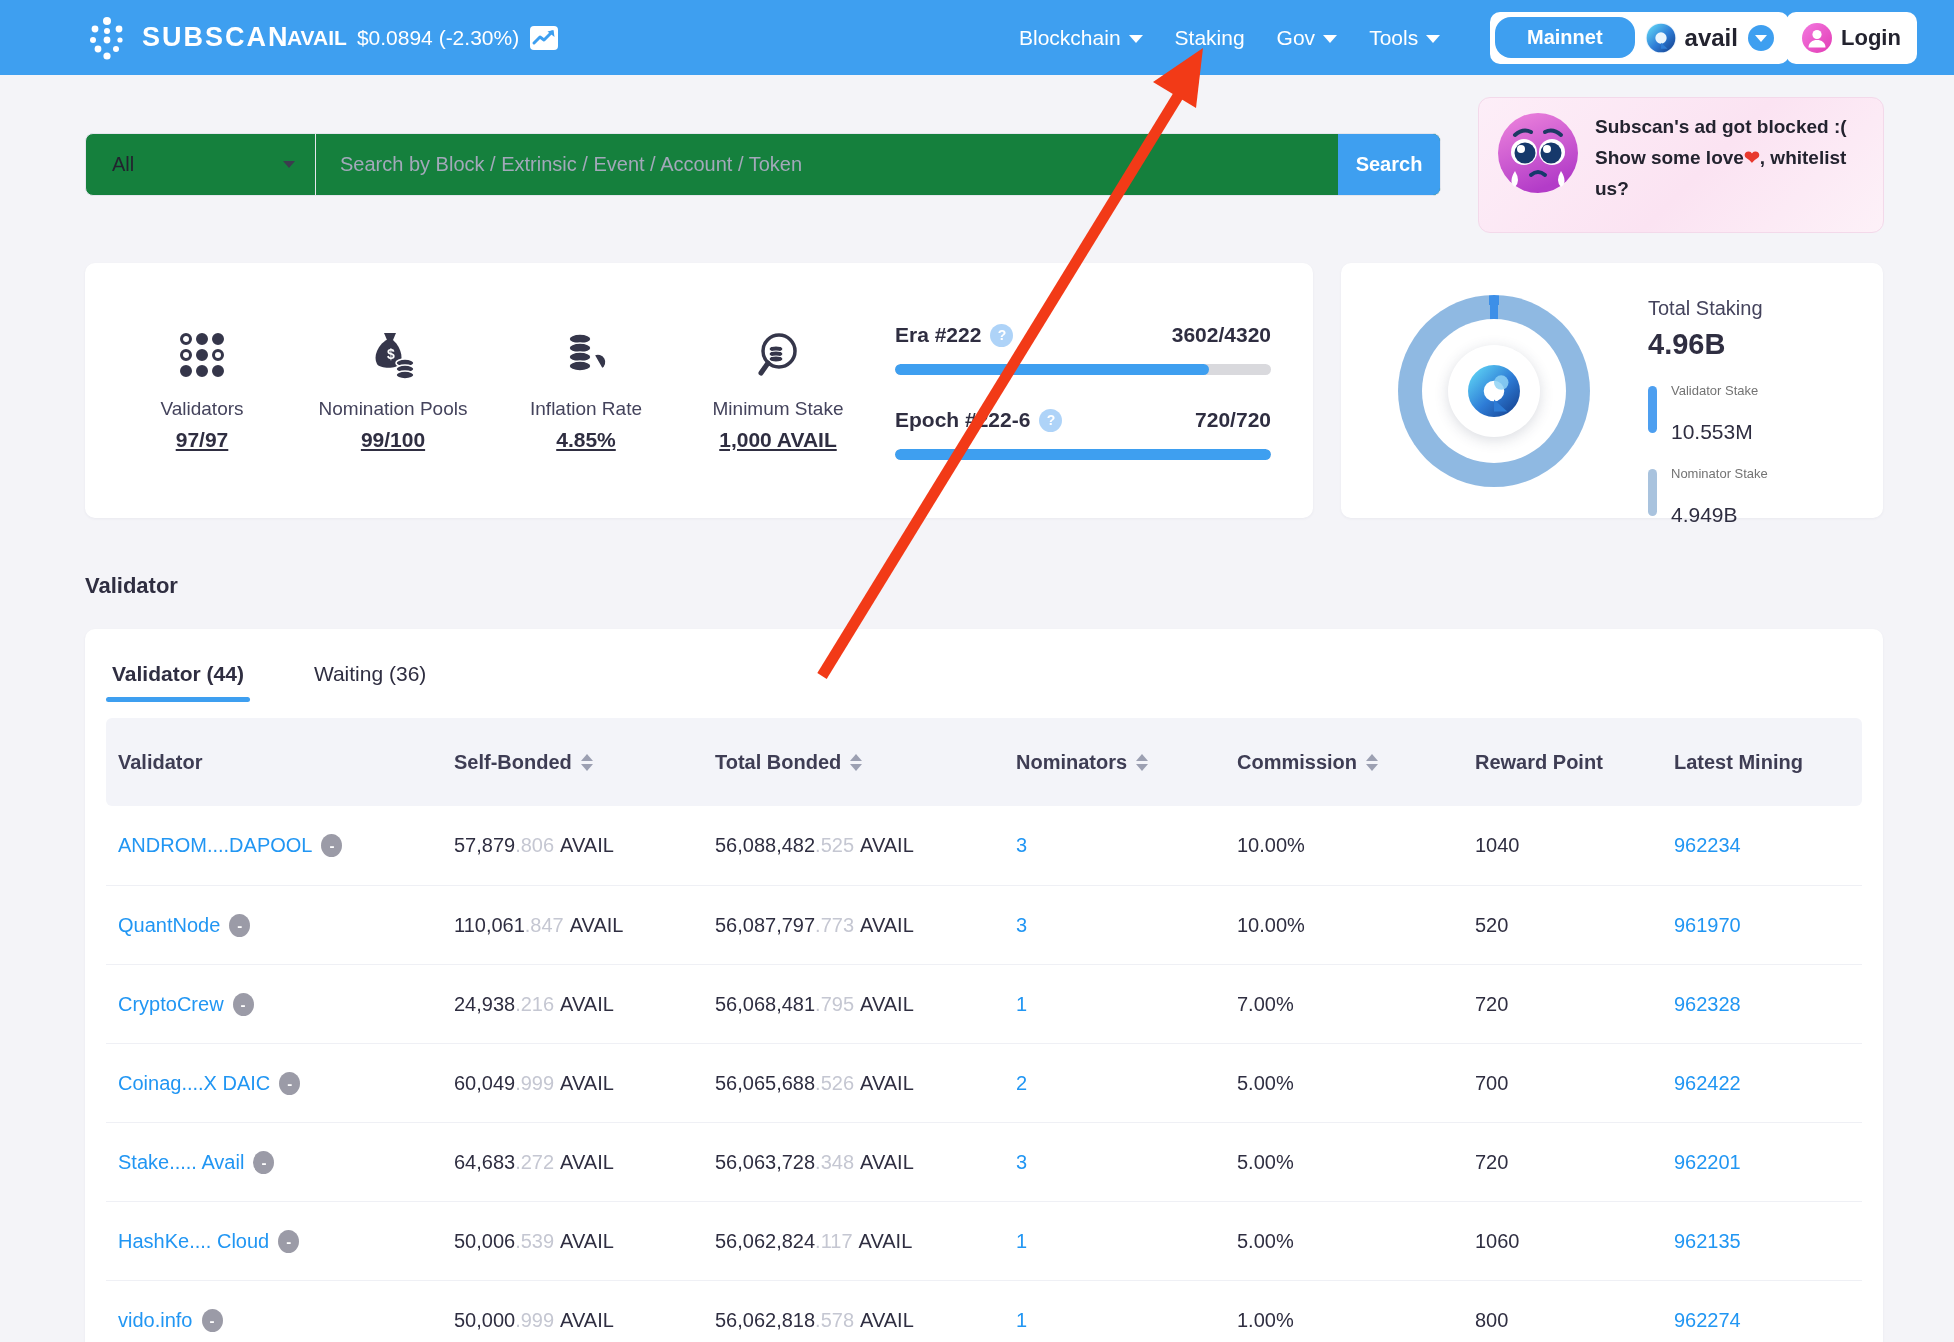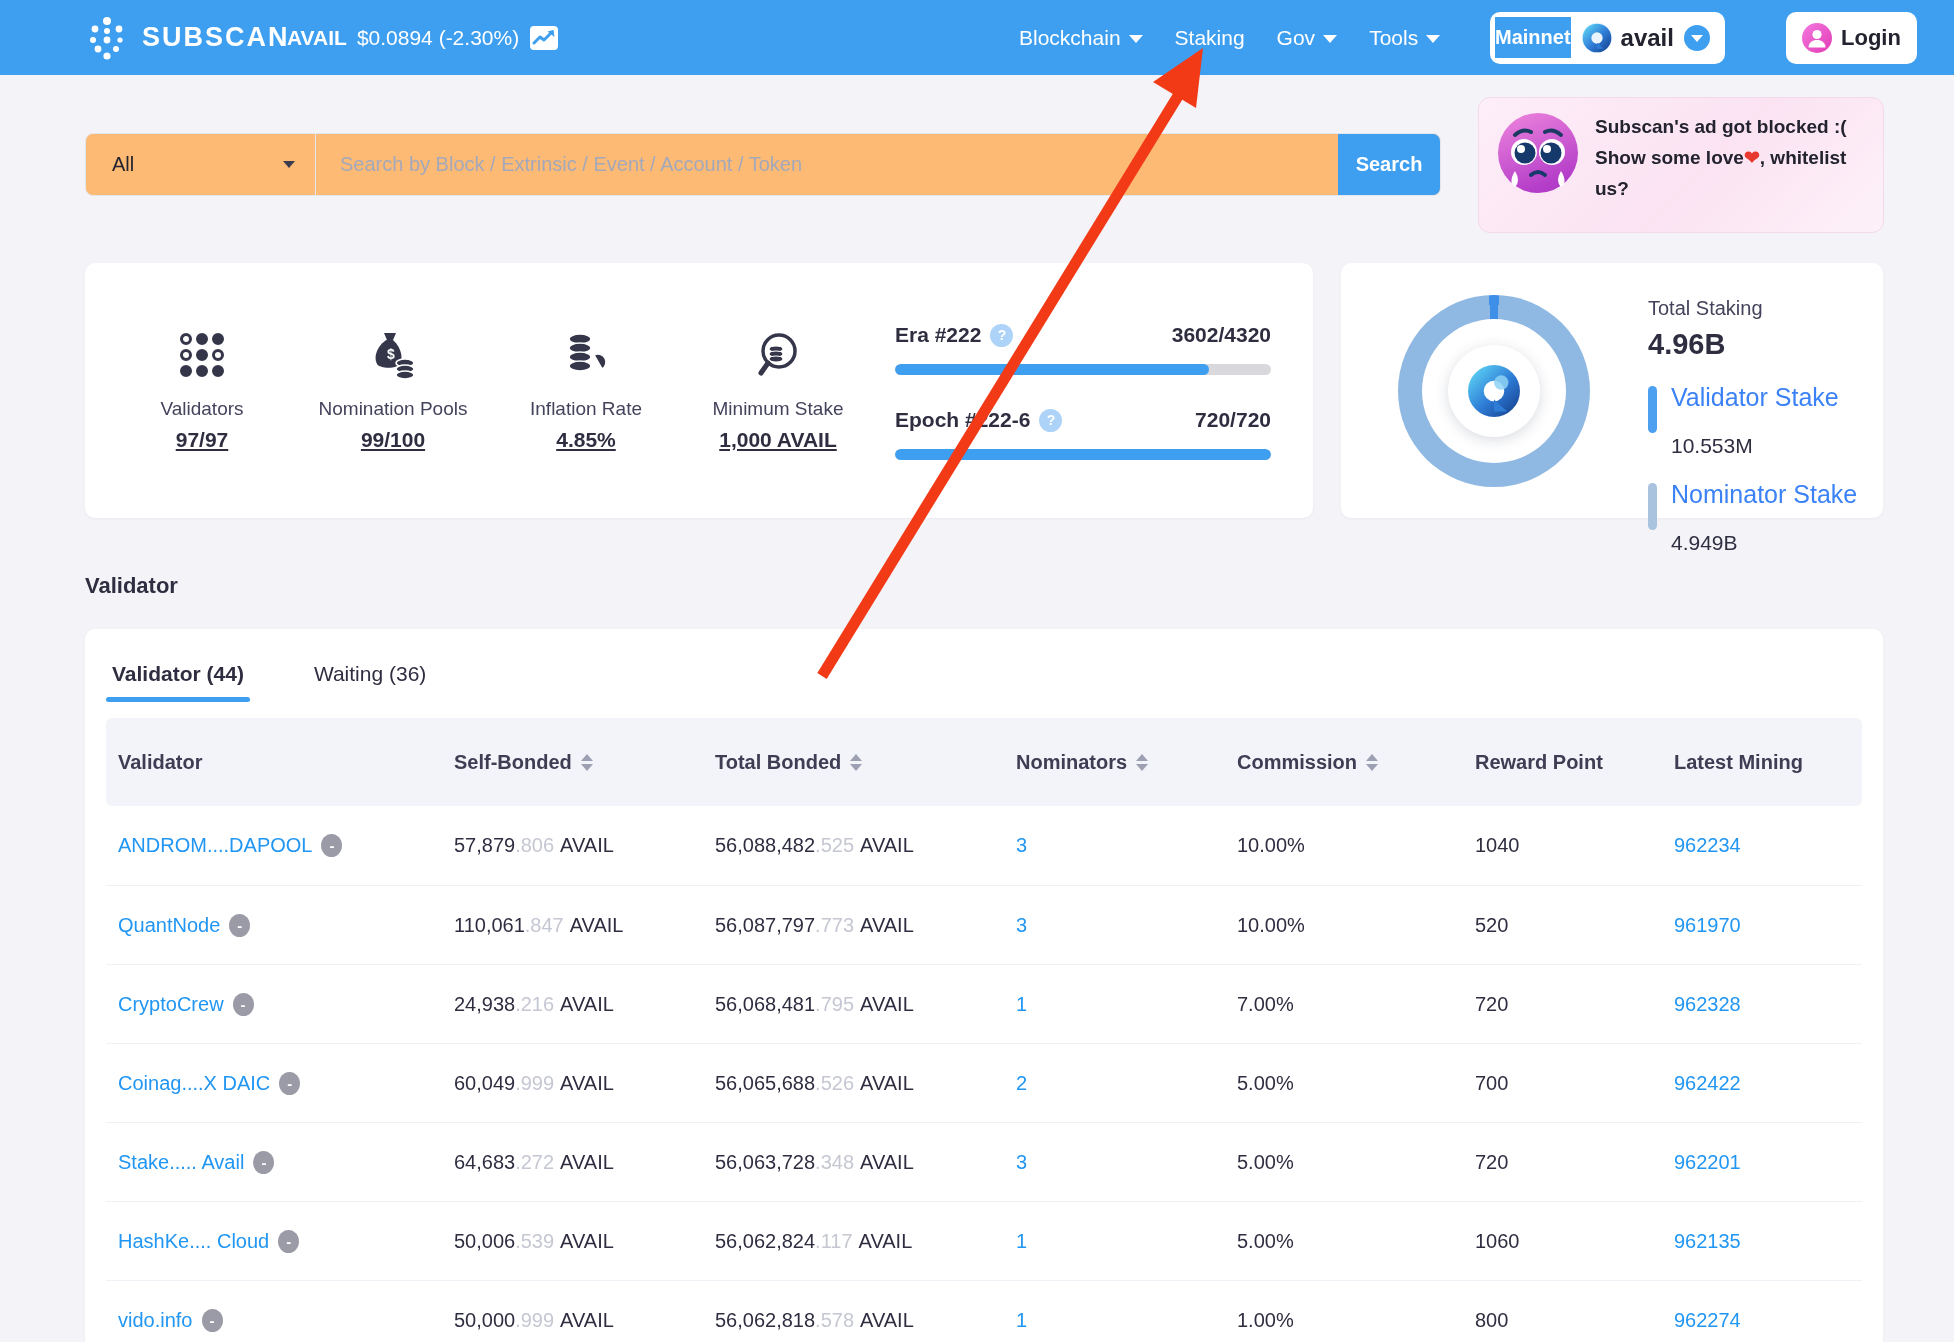--- a/index.html
+++ b/index.html
@@ -18,33 +18,33 @@
   .price-group { position:absolute; left:287px; display:flex; align-items:center; gap:10px; }
   .price-token { font-size:21px; font-weight:bold; }
   .price-value { font-size:21px; font-weight:normal; }
   .nav-menu { position:absolute; left:1019px; display:flex; align-items:center; gap:32px; }
   .nav-item { font-size:21px; color:#fff; display:flex; align-items:center; gap:8px; cursor:pointer; }
   .caret-down { width:0; height:0; border-left:7px solid transparent; border-right:7px solid transparent; border-top:8px solid #fff; margin-top:3px; }
   .net-switcher {
     position:absolute; left:1490px; height:52px; background:#fff; border-radius:10px;
     display:flex; align-items:center; padding:5px; gap:10px;
   }
-  .net-btn { background:#3e9ff0; color:#fff; font-size:20px; font-weight:bold; border:none; border-radius:0; padding:9px 0; cursor:pointer; }
+  .net-btn { background:#3e9ff0; color:#fff; font-size:20px; font-weight:bold; border:none; border-radius:16px; padding:9px 32px; cursor:pointer; }
   .net-name { color:#23232f; font-size:24px; font-weight:bold; display:flex; align-items:center; gap:8px; padding-right:4px; }
   .chev-circle { width:26px; height:26px; border-radius:50%; background:#3e9ff0; display:flex; align-items:center; justify-content:center; margin-left:2px; margin-right:6px;}
   .chev-circle::after { content:""; width:0; height:0; border-left:6px solid transparent; border-right:6px solid transparent; border-top:7px solid #fff; margin-top:2px; }
   .login-btn {
     position:absolute; left:1786px; height:52px; background:#fff; border:none; border-radius:10px;
     display:flex; align-items:center; gap:9px; padding:0 16px; cursor:pointer;
     color:#23232f; font-size:22px; font-weight:bold; font-family:"Liberation Sans",sans-serif;
   }
   
   .search-bar {
     position:absolute; left:85px; top:133px; width:1356px; height:63px;
-    background:#fdba74; border:1px solid #e4e6ee; border-radius:8px; display:flex; align-items:stretch;
+    background:#15803d; border:1px solid #e4e6ee; border-radius:8px; display:flex; align-items:stretch;
   }
   .search-filter {
     width:230px; border-right:1px solid #e4e6ee; display:flex; align-items:center;
     justify-content:space-between; padding:0 20px 0 26px; cursor:pointer;
   }
   .search-filter-label { font-size:20px; color:#23232f; }
   .search-filter .caret { width:0;height:0;border-left:6px solid transparent;border-right:6px solid transparent;border-top:7px solid #3c3c4e; }
   .search-input { flex:1; border:none; outline:none; font-size:20px; padding:0 24px; color:#23232f; font-family:"Liberation Sans",sans-serif; background:transparent; }
   .search-input::placeholder { color:#a3a8ba; }
   .search-btn {
@@ -81,21 +81,21 @@
   .donut { position:absolute; left:57px; top:32px; width:192px; height:192px; border-radius:50%;
     background:conic-gradient(#3d8fe8 0deg 3deg, #8fb9e2 3deg 357deg, #3d8fe8 357deg 360deg); }
   .donut-hole { position:absolute; left:24px; top:24px; width:144px; height:144px; border-radius:50%; background:#fff; }
   .donut-logo { position:absolute; left:50px; top:50px; width:92px; height:92px; border-radius:50%; background:#fff;
     box-shadow:0 3px 14px rgba(50,60,90,0.18); display:flex; align-items:center; justify-content:center; }
   .staking-info { position:absolute; left:307px; top:34px; }
   .staking-title { font-size:20px; color:#44435c; }
   .staking-total { font-size:29px; font-weight:bold; color:#2f2e41; margin-top:8px; }
   .legend-item { display:flex; gap:14px; margin-top:22px; }
   .legend-bar { width:9px; height:47px; border-radius:5px; margin-top:3px; }
-  .legend-label { font-size:25px; color:#3b82f6; cursor:pointer; }
+  .legend-label { font-size:13px; color:#737373; cursor:pointer; }
   .legend-value { font-size:21px; color:#2f2e41; margin-top:22px; }
   
   .section-title { position:absolute; left:85px; top:573px; font-size:22px; font-weight:bold; color:#2f2e41; }
   .table-card { left:85px; top:629px; width:1798px; height:760px; border-radius:10px 10px 0 0; }
   .tabs { position:absolute; left:21px; top:0; height:89px; display:flex; gap:58px; }
   .tab { position:relative; display:flex; align-items:center; font-size:21px; color:#2f2e41; padding:0 6px; cursor:pointer; }
   .tab.tab-active { font-weight:bold; }
   .tab.tab-active::after { content:""; position:absolute; left:0; right:0; bottom:16px; height:5px; border-radius:3px; background:#3e9ff0; }
   .tbl { position:absolute; left:21px; right:21px; top:89px; }
   .tgrid { display:grid; grid-template-columns:336px 261px 301px 221px 238px 199px 1fr; align-items:center; }

